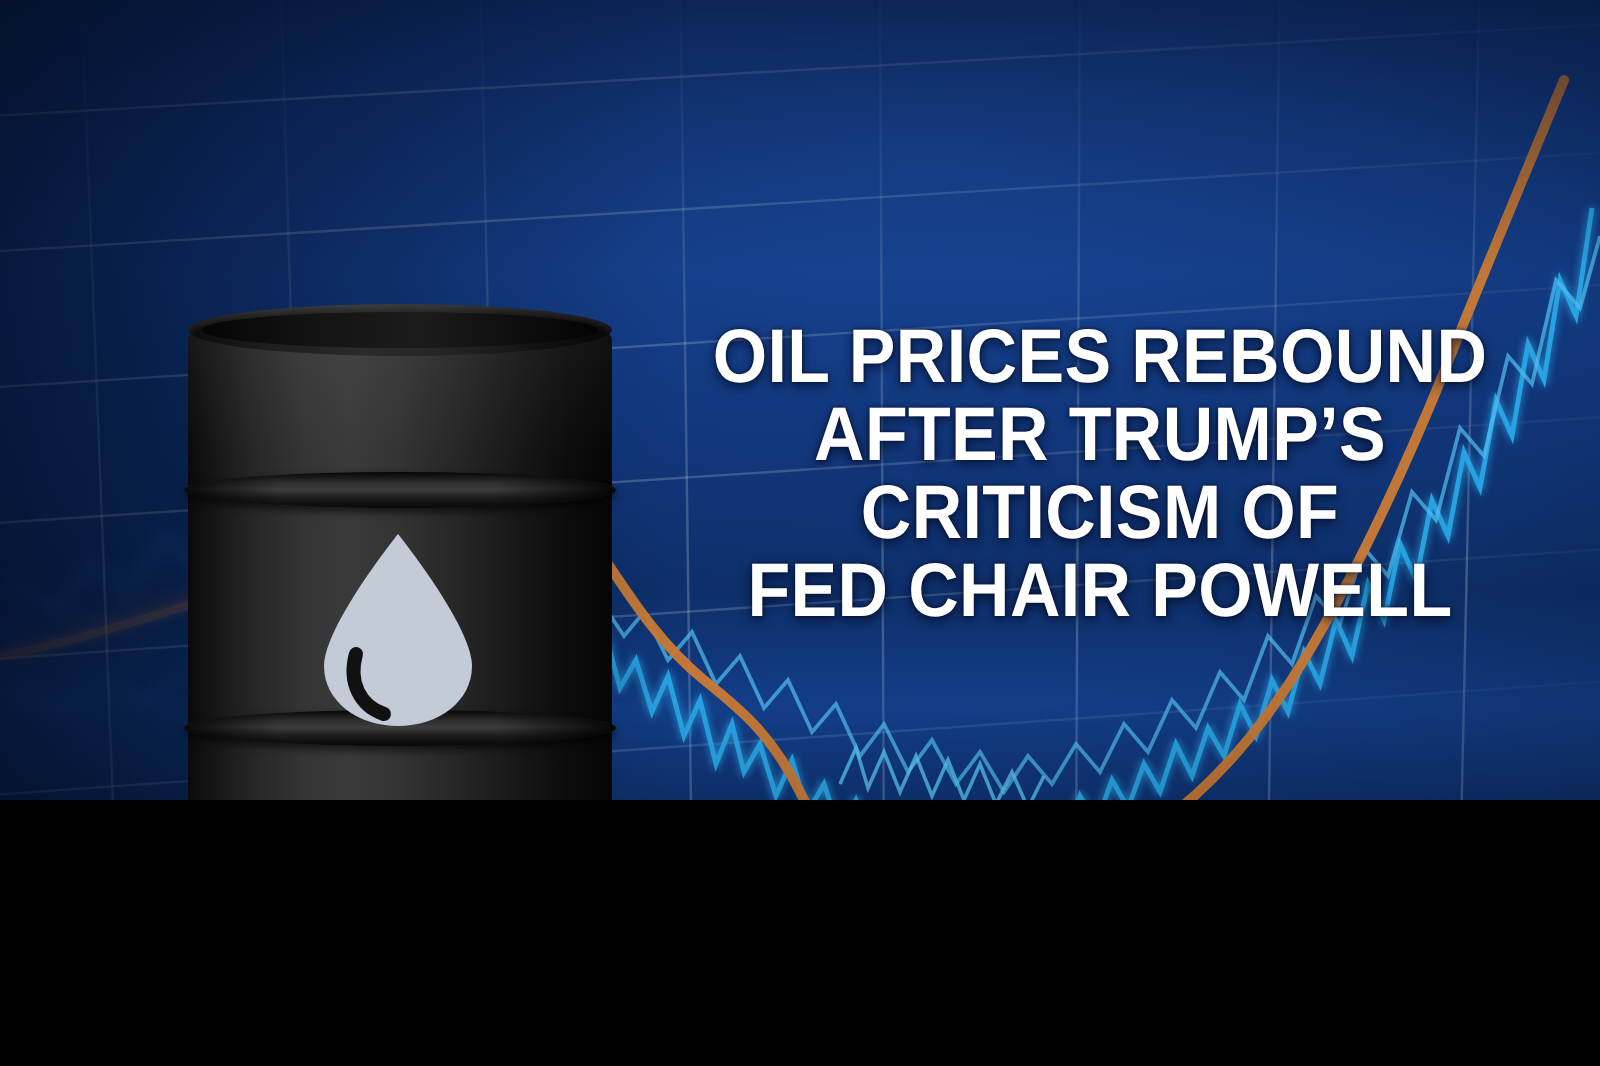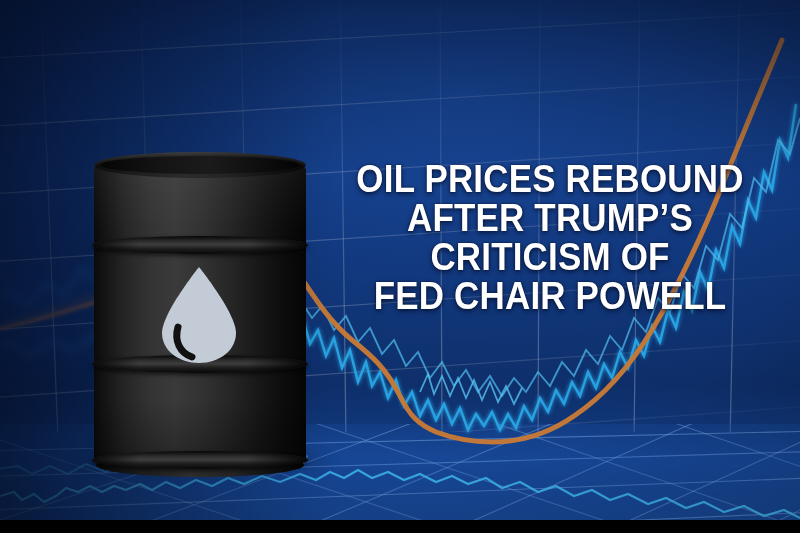--- a/index.html
+++ b/index.html
@@ -1,21 +1,21 @@
 <!DOCTYPE html>
 <html><head>
 <meta charset="utf-8">
 <title>Oil Prices Rebound</title>
 <style>
   html,body{margin:0;padding:0;background:#000;}
   *{box-sizing:border-box;}
 
   #stage{
     position:relative;
-    width:800px;height:520px;
+    width:800px;height:400px;
     overflow:hidden;
     font-family:"Liberation Sans", sans-serif;
     background:#0f172a;
   }
 
   
   .bg-base{
     position:absolute;inset:0;
     background:
       radial-gradient(120% 90% at 58% 18%, #1a4a9c 0%, #12397f 38%, #0d2d66 68%, #08204b 100%);

